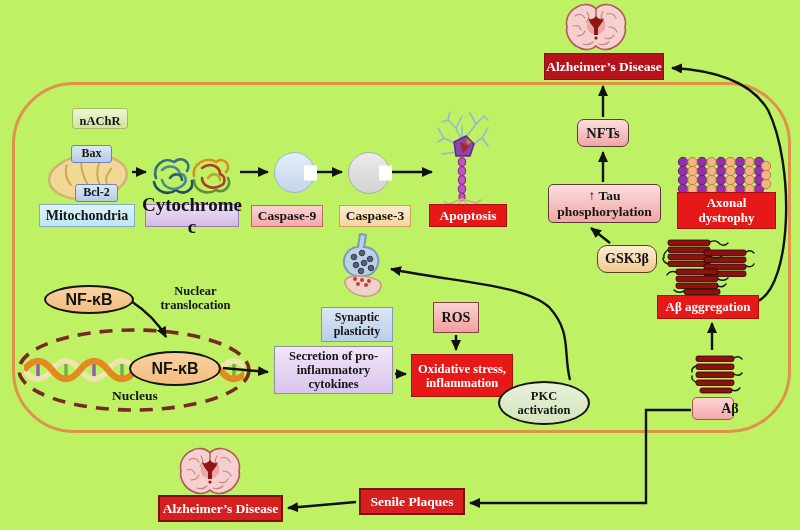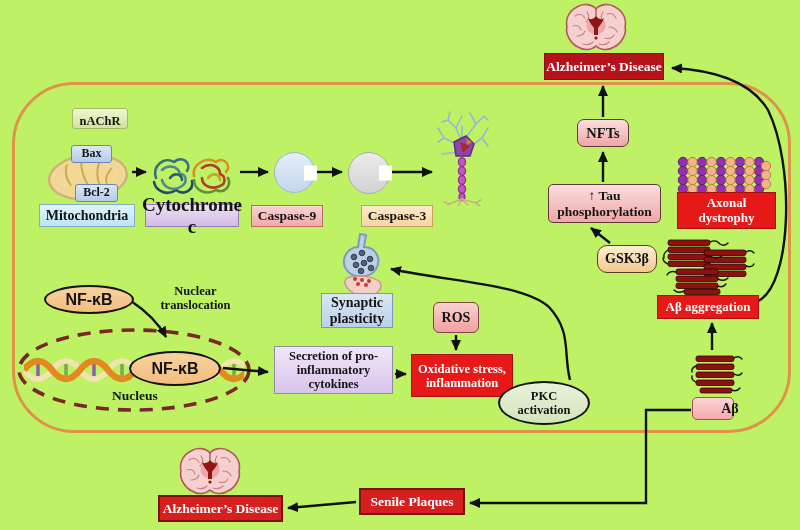--- a/index.html
+++ b/index.html
@@ -11,33 +11,33 @@
   .membrane{left:12px;top:82px;width:779px;height:351px;border:3.5px solid #e0914a;
             border-radius:62px;z-index:0;}
   .overlay{left:0;top:0;z-index:2;pointer-events:none;}
   .illus{z-index:1;}
   
   .bluechip{background:linear-gradient(#dce8f6,#b3cbe8);border:1px solid #6a86b5;border-radius:3px;font-size:12px;}
   .greenchip{background:linear-gradient(#eef7d2,#cfe49c);border:1px solid #a3b968;border-radius:3px;font-size:12.5px;}
   .cyanbox{background:linear-gradient(#dff4fb,#bce5f3);border:1px solid #85aec4;font-size:14px;}
   .lavbox{background:linear-gradient(#ecdff5,#d4bce4);border:1px solid #9b7cb5;font-size:19px;}
   .pinkbox{background:linear-gradient(#fbd3d3,#f2a9a9);border:1px solid #c06767;font-size:13.5px;}
-  .peachbox{background:linear-gradient(#fcebcd,#f6d49e);border:1px solid #c9a05e;font-size:13.5px;margin-left:22px;}
+  .peachbox{background:linear-gradient(#fcebcd,#f6d49e);border:1px solid #c9a05e;font-size:13.5px;}
   .redbox{background:#e71818;border:1px solid #a81010;color:#fff;font-size:13px;}
   .darkred{background:#b5121b;border:1.5px solid #8d0d13;color:#fff;font-size:13.5px;}
   .brightred{background:#d62020;border:2px solid #7d0f0f;color:#fff;font-size:13.5px;}
   .roundpink{background:linear-gradient(#fbdede,#f0a6a6);border:1.5px solid #5c3a3a;border-radius:7px;}
   .roundpeach{background:linear-gradient(#fdeed4,#f3c88e);border:1.5px solid #57401f;border-radius:10px;}
   .ellipse{border-radius:50%;border:2.5px solid #141414;
            font-family:"Liberation Sans","DejaVu Sans",sans-serif;}
   .nfkbFill{background:linear-gradient(#f9d2a0,#f3bd7f);font-size:16px;}
   .pkcFill{background:linear-gradient(#e7f0da,#d3e5bb);font-family:"Liberation Serif","DejaVu Serif",serif;font-size:12.5px;}
   .secbox{background:linear-gradient(#f0e6f8,#d9c4ec);border:1px solid #8f8f9f;font-size:12.5px;}
-  .synbox{background:linear-gradient(#dbe7f4,#b9cfe9);border:1.5px solid #7b99bd;font-size:14px;}
-  .rosbox{background:linear-gradient(#fbd0d0,#f2a0a0);border:1.5px solid #7c4444;border-radius:6px;font-size:14px;}
+  .synbox{background:linear-gradient(#dbe7f4,#b9cfe9);border:1.5px solid #7b99bd;font-size:12px;margin-top:14px;}
+  .rosbox{background:linear-gradient(#fbd0d0,#f2a0a0);border:1.5px solid #7c4444;border-radius:0;font-size:14px;}
   .abetabox{background:linear-gradient(#fdd4d4,#f5a9a9);border:1.5px solid #a25454;border-radius:5px;font-size:14px;padding-left:34px;}
   .pac{border-radius:50%;z-index:1;}
   .pac .notch{position:absolute;right:-3px;top:50%;transform:translateY(-50%);
               width:13px;height:15px;background:#fff;}
   .txt{font-weight:bold;text-align:center;line-height:1.15;z-index:3;}
 </style>
 </head>
 <body>
 
 <div id="stage">
@@ -307,20 +307,23 @@
     </div>
   <div class="abs lbl lavbox" style="left:145px;top:204px;width:94px;height:23px;">
     <span>Cytochrome c</span>
     </div>
   <div class="abs lbl pinkbox" style="left:251px;top:205px;width:72px;height:22px;">
     <span>Caspase-9</span>
     </div>
   <div class="abs lbl peachbox" style="left:339px;top:205px;width:72px;height:22px;">
     <span>Caspase-3</span>
     </div>
+  <div class="abs lbl redbox" style="left:429px;top:204px;width:78px;height:23px;font-size:13.5px;">
+    <span>Apoptosis</span>
+    </div>
 
   <div class="abs lbl ellipse nfkbFill" style="left:44px;top:285px;width:90px;height:29px;">
     <span>NF-κB</span>
     </div>
   <div class="abs txt" style="left:148px;top:284px;width:95px;font-size:12.5px;">
     <span style="display:block">Nuclear</span>
     <span style="display:block">translocation</span>
     </div>
   <div class="abs lbl ellipse nfkbFill" style="left:129px;top:351px;width:92px;height:35px;z-index:3;">
     <span>NF-κB</span>

